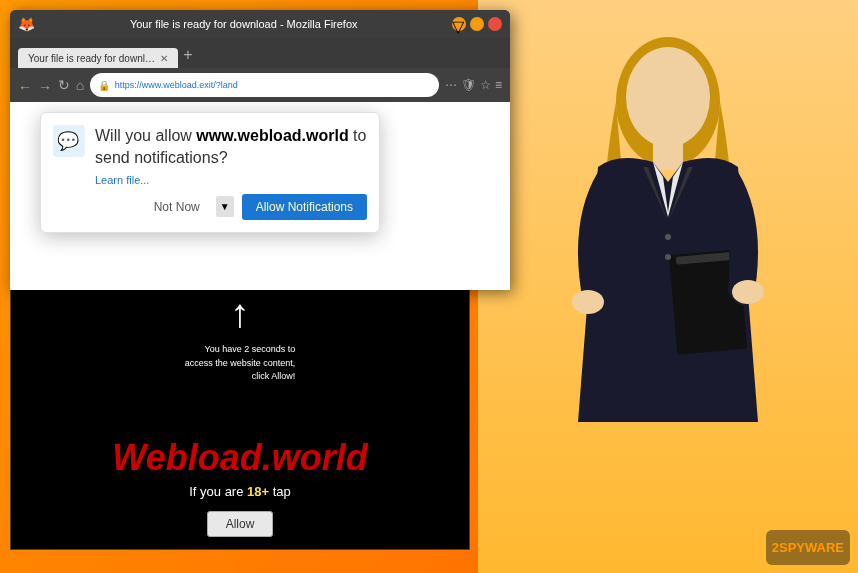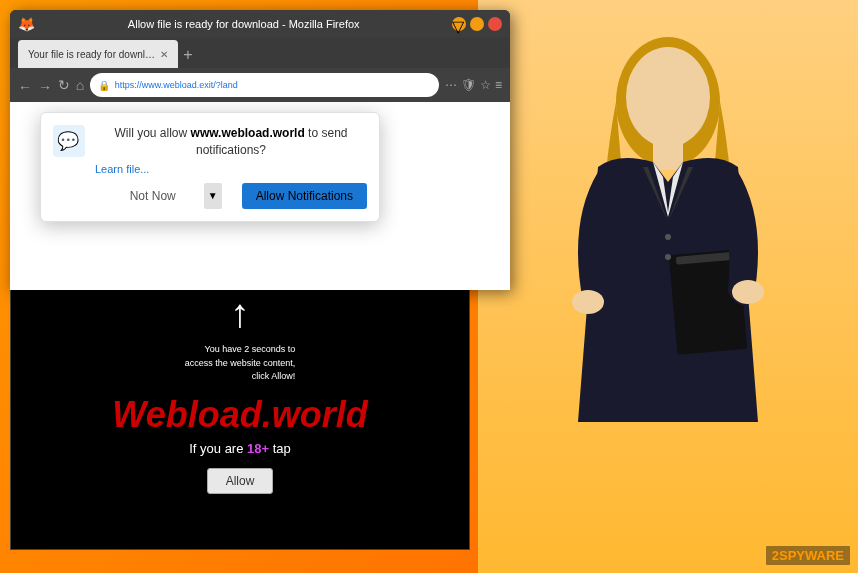--- a/index.html
+++ b/index.html
@@ -80,21 +80,21 @@
 
     .browser-tabs {
       height: 30px;
       background: #3a3a3a;
       display: flex;
       align-items: flex-end;
       padding: 0 8px;
     }
     .tab {
       background: #e8e8e8;
-      height: 28px;
+      height: 20px;
       padding: 0 10px;
       border-radius: 4px 4px 0 0;
       display: flex;
       align-items: center;
       font-size: 10px;
       color: #333;
       max-width: 180px;
       white-space: nowrap;
       overflow: hidden;
       text-overflow: ellipsis;
@@ -184,58 +184,58 @@
       background: #e3f2fd;
       border-radius: 4px;
       display: flex;
       align-items: center;
       justify-content: center;
       font-size: 18px;
       color: #1976d2;
       flex-shrink: 0;
     }
     .popup-text {
-      font-size: 12px;
+      font-size: 16px;
       color: #333;
       line-height: 1.4;
-      text-align: center;
     }
     .popup-text strong { color: #000; }
     .popup-learn-more {
       color: #1976d2;
       font-size: 11px;
       text-decoration: none;
       display: block;
       margin-top: 4px;
     }
     .popup-buttons {
       display: flex;
+      align-items: center;
       justify-content: flex-end;
-      gap: 20px;
+      gap: 8px;
       margin-top: 8px;
     }
     .btn-not-now {
       background: none;
       border: none;
       color: #555;
       font-size: 12px;
       cursor: pointer;
       padding: 5px 8px;
     }
     .btn-dropdown {
       background: #e0e0e0;
       border: none;
       padding: 5px 4px;
       cursor: pointer;
       border-radius: 2px;
       font-size: 10px;
     }
     .btn-allow-notif {
       background: #1976d2;
-      color: #000000;
+      color: #fef9c3;
       border: none;
       border-radius: 3px;
       padding: 6px 14px;
       font-size: 12px;
       cursor: pointer;
     }
 
     
     .website-overlay {
       position: absolute;
@@ -312,28 +312,29 @@
       line-height: 1.5;
       margin-bottom: 10px;
     }
     .site-title {
       color: #cc0000;
       font-size: 36px;
       font-weight: 900;
       font-style: italic;
       font-family: 'Arial Black', Arial, sans-serif;
       margin-bottom: 5px;
+      margin-top: 43px;
     }
     .subtitle {
       color: #fff;
       font-size: 13px;
       margin-bottom: 12px;
     }
     .subtitle .age {
-      color: #d946ef;
+      color: #fde047;
       font-weight: bold;
     }
     .allow-btn {
       background: #e8e8e8;
       border: 1px solid #aaa;
       border-radius: 3px;
       padding: 5px 18px;
       font-size: 12px;
       cursor: pointer;
       color: #333;
@@ -342,22 +343,22 @@
     
     .watermark {
       position: absolute;
       bottom: 8px;
       right: 8px;
       color: rgba(255,255,255,0.9);
       font-size: 13px;
       font-weight: bold;
       z-index: 15;
       background: rgba(0,0,0,0.4);
-      padding: 2px 6px;
-      border-radius: 1px;
+      padding: 10px 6px;
+      border-radius: 6px;
     }
     .watermark span { color: #f90; }
   </style>
 </head>
 <body>
 
 <div class="bg-orange"></div>
 
 <div class="woman-area">
   <div class="woman-silhouette">
@@ -392,21 +393,21 @@
       <circle cx="150" cy="235" r="3" fill="#555"></circle>
     </svg>
   </div>
 </div>
 
 <div class="browser-window">
 
   <div class="browser-titlebar">
 
     <span style="font-size:14px;">🦊</span>
-    <span class="titlebar-text">Allow file is ready for download - Mozilla Firefox</span>
+    <span class="titlebar-text">Your file is ready for download - Mozilla Firefox</span>
     <span style="display:flex;gap:4px;align-items:center;">
       <span class="window-btn btn-min">▽</span>
       <span class="window-btn btn-max" style="width:14px;height:14px;border-radius:50%;background:#f39c12;display:inline-block;"></span>
       <span class="window-btn btn-close" style="width:14px;height:14px;border-radius:50%;background:#e74c3c;display:inline-block;"></span>
     </span>
   </div>
 
   <div class="browser-tabs">
     <div class="tab">
       <span>Your file is ready for downl…</span>

